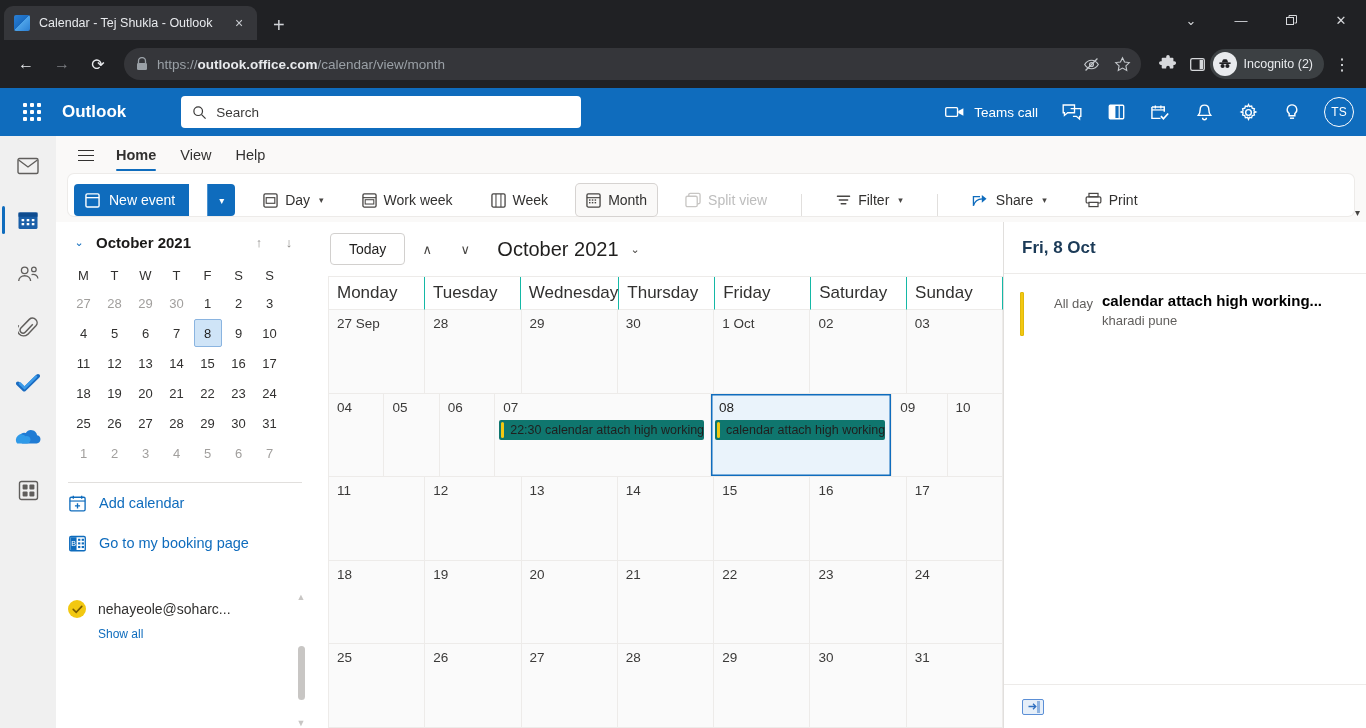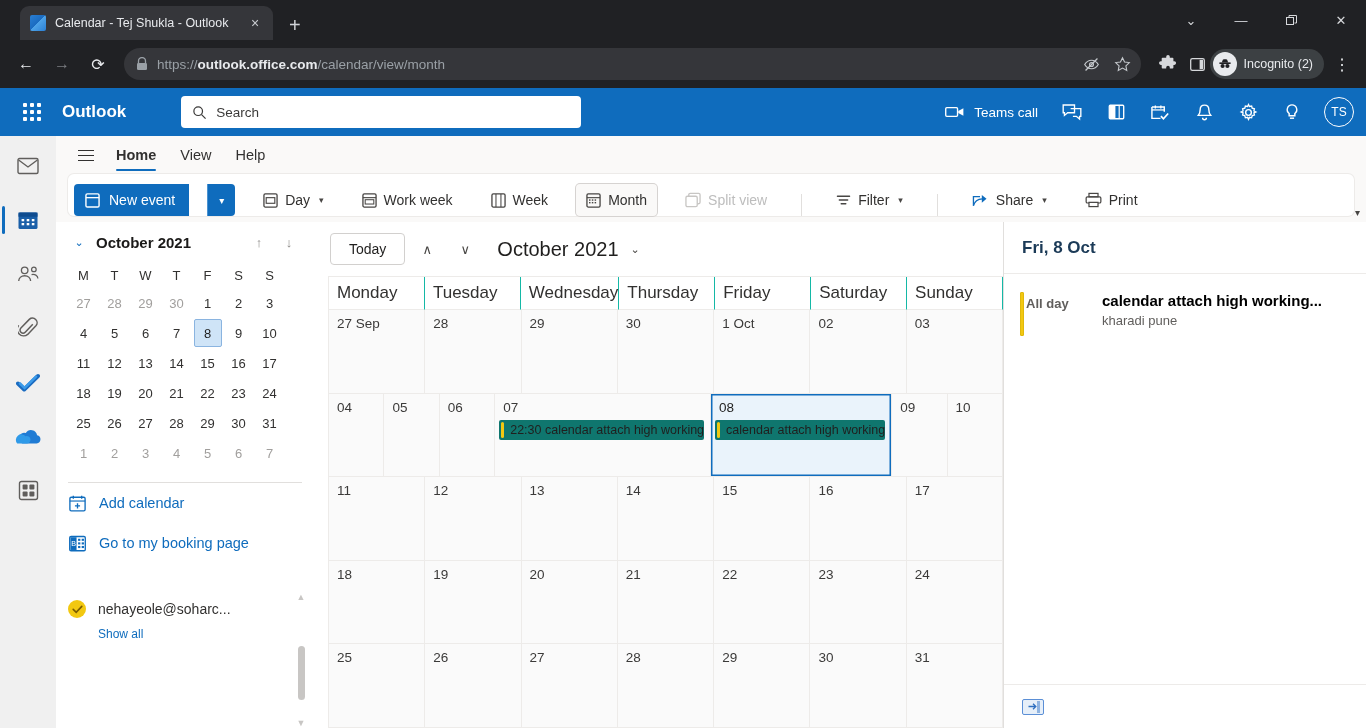--- a/index.html
+++ b/index.html
@@ -4,21 +4,21 @@
 <style>
   * { box-sizing: border-box; margin: 0; padding: 0; }
   html, body {
     width: 1366px; height: 728px;
     font-family: "Liberation Sans", sans-serif;
     overflow: hidden; background: #fff;
   }
 
   
   .browser { width: 1366px; height: 88px; background: #202124; position: relative; }
-  .tabstrip { height: 40px; background: #202124; display: flex; align-items: flex-end; padding-left: 20px; }
+  .tabstrip { height: 40px; background: #202124; display: flex; align-items: flex-end; padding-left: 4px; }
   .tab {
     height: 34px; width: 253px; background: #35363a; border-radius: 9px 9px 0 0;
     display: flex; align-items: center; padding: 0 10px; gap: 9px;
   }
   .tab-favicon {
     width: 16px; height: 16px; border-radius: 2px;
     background: linear-gradient(135deg,#2a7fd4 0%,#1a6bc0 48%,#4ea3e8 49%,#2a7fd4 100%);
     flex: none;
   }
   .tab-title {
@@ -197,21 +197,21 @@
     width: 363px; flex: none; border-left: 1px solid #e1dfdd; display: flex; flex-direction: column;
     background: #fff;
   }
   .agenda-head { height: 52px; display: flex; align-items: center; padding-left: 18px;
                  font-size: 17px; color: #1b3a57; font-weight: bold;
                  border-bottom: 1px solid #edebe9; }
   .agenda-body { flex: 1; padding-top: 12px; }
   .ag-item { display: flex; padding: 6px 16px 6px 16px; gap: 0; cursor: pointer; }
   .ag-bar { width: 4px; height: 44px; background: #f2c811; border: 1px solid #e0b80b;
             border-radius: 1px; flex: none; }
-  .ag-when { width: 78px; font-size: 13px; color: #605e5c; padding: 4px 0 0 2px; flex: none; font-weight: bold; }
+  .ag-when { width: 78px; font-size: 13px; color: #605e5c; padding: 4px 0 0 30px; flex: none; }
   .ag-text { flex: 1; min-width: 0; }
   .ag-title { font-size: 15px; color: #000000; font-weight: bold; white-space: nowrap;
               overflow: hidden; text-overflow: ellipsis; }
   .ag-sub { font-size: 13px; color: #605e5c; margin-top: 4px; }
   .agenda-foot { height: 44px; border-top: 1px solid #edebe9; display: flex; align-items: center;
                  padding-left: 18px; }
   .expand-icon { width: 22px; height: 16px; border: 1.5px solid #5b8fd6; border-radius: 2px;
                  background: #e6eff9; display: flex; align-items: center; justify-content: center;
                  position: relative; cursor: pointer; }
   .expand-icon::after { content:""; position:absolute; right:3px; top:1px; bottom:1px; width:3px;

